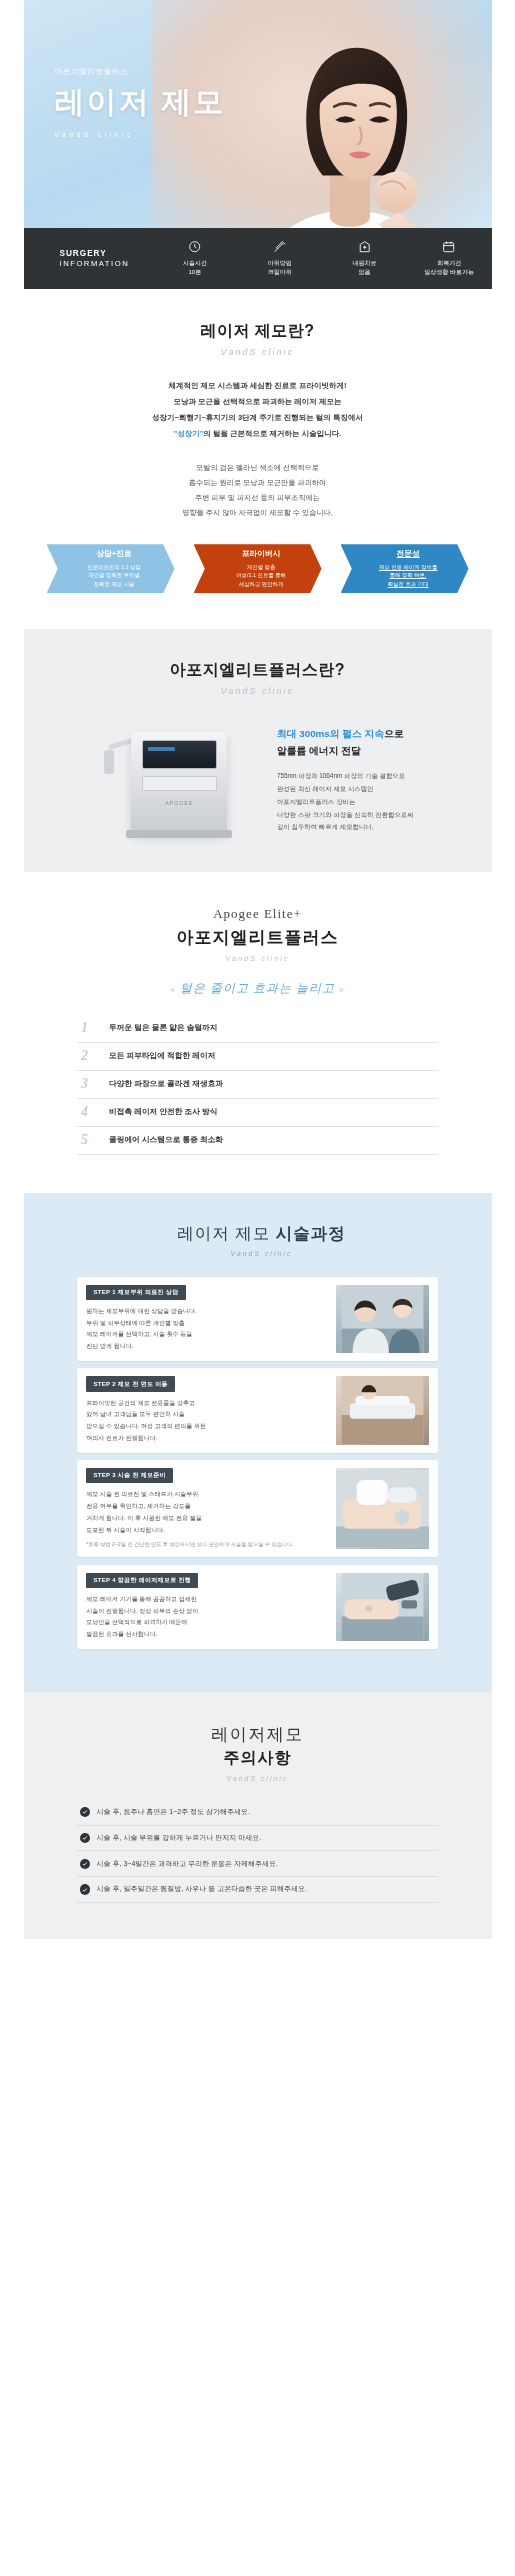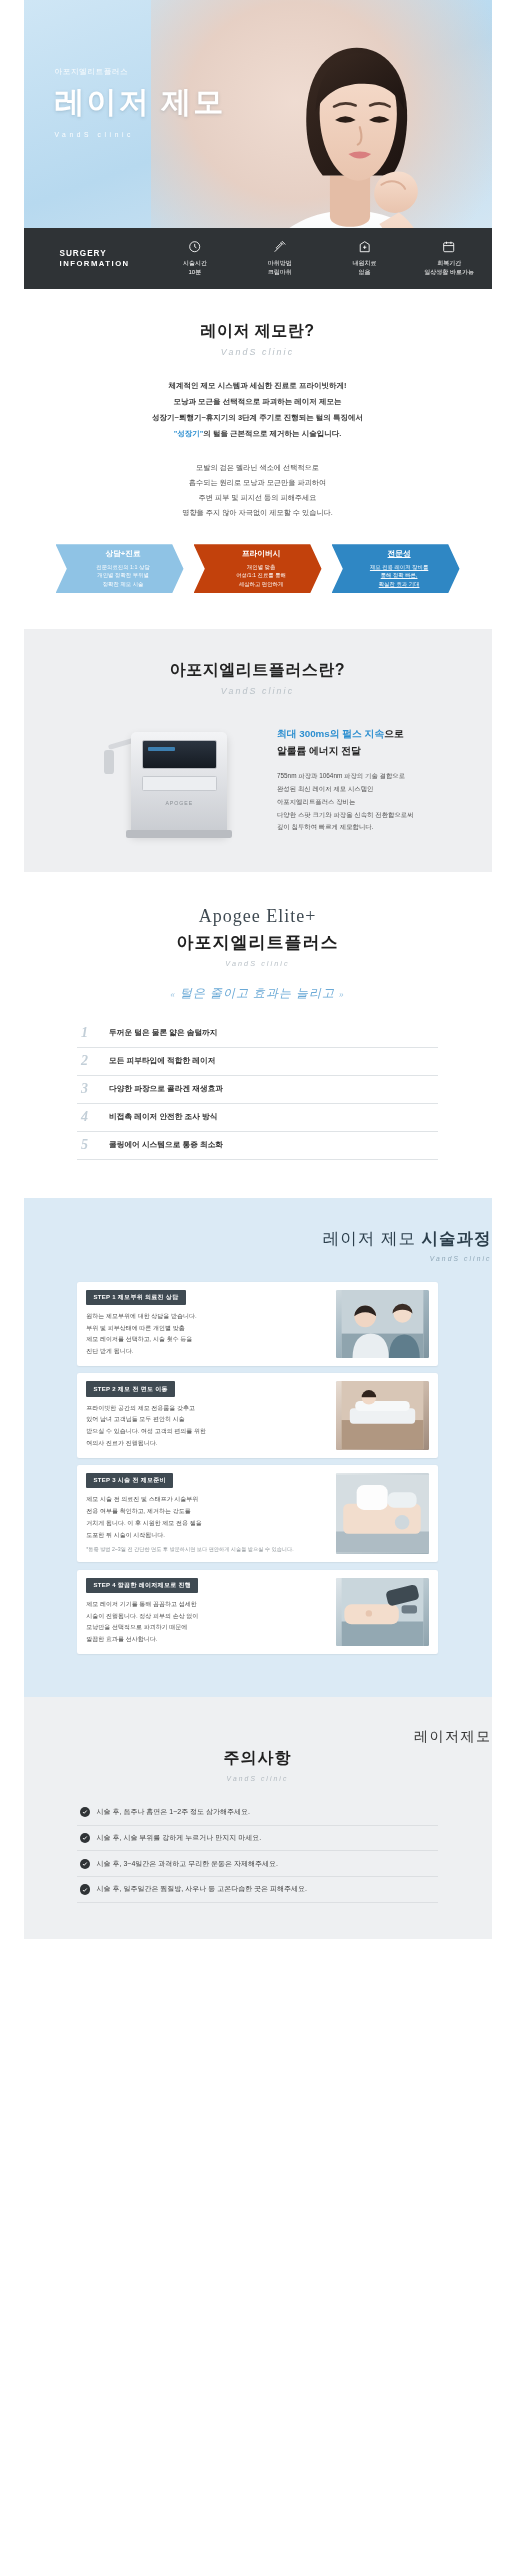--- a/index.html
+++ b/index.html
@@ -40,21 +40,21 @@
 
   
   .infobar {
     position:absolute; left:0; right:0; bottom:0; height:61px;
     background:#2f3336; display:flex; align-items:center; z-index:6;
   }
   .infobar-label {
     color:#ffffff; font-size:8.2px; font-weight:700; letter-spacing:1px;
     line-height:1.35; padding-left:36px; width:129px;
   }
-  .infobar-label small { display:block; font-weight:700; font-size:7.7px; letter-spacing:1.5px; }
+  .infobar-label small { display:block; font-weight:400; font-size:7.7px; letter-spacing:1.5px; }
   .infobar-items { display:flex; flex:1; }
   .info-item {
     flex:1; text-align:center; color:#ffffff; font-size:6px; line-height:1.55;
   }
   .info-ic {
     width:15.5px; height:15.5px; margin:0 auto 4.1px; display:flex; align-items:center; justify-content:center;
     color:#ffffff;
   }
   .info-ic svg { width:13.4px; height:13.4px; }
 
@@ -63,21 +63,21 @@
   .sec-title { font-size:16px; font-weight:700; color:#222; letter-spacing:0.5px; }
   .sec-brand {
     margin-top:5.2px; font-size:8.8px; color:#b9c1c7; letter-spacing:2.1px; font-style:italic;
   }
   .lead {
     margin-top:20.6px; font-size:7.5px; line-height:2.15; color:#3a3a3a; font-weight:600;
   }
   .lead .accent { color:#2d8fd0; }
   .lead-2 { margin-top:17.5px; font-size:7.2px; line-height:2.1; color:#4a4a4a; }
 
-  .arrow-row { display:flex; justify-content:center; gap:10px; margin-top:24px; }
+  .arrow-row { display:flex; justify-content:center; gap:19px; margin-top:24px; }
   .arrow-card {
     width:128px; height:49px; position:relative; color:#fff; text-align:center;
     display:flex; flex-direction:column; align-items:center; justify-content:center;
     padding-left:7.2px;
     clip-path: polygon(0 0, calc(100% - 11.3px) 0, 100% 50%, calc(100% - 11.3px) 100%, 0 100%, 11.3px 50%);
   }
   .arrow-card:nth-child(1){ background:#8fc3e5; }
   .arrow-card:nth-child(2){ background:#c2410c; }
   .arrow-card:nth-child(3){ background:#2f87c4;text-decoration:underline; }
   .arrow-card .ac-t { font-size:7.7px; font-weight:700; margin-bottom:3.6px; }
@@ -129,42 +129,42 @@
   }
   .device-text { max-width:222px; }
   .device-lead {
     font-size:9.8px; font-weight:700; color:#222; line-height:1.75; margin-bottom:11.3px;
   }
   .device-lead .hl { color:#2d8fd0; }
   .device-desc { font-size:6.4px; line-height:2.0; color:#4b4b4b; }
 
   
   .sec-white2 { background:#ffffff; padding:34px 0 38px; text-align:center; }
-  .ap-en { font-size:18px; color:#3f4a52; letter-spacing:1px; font-family:"Liberation Serif", serif; }
+  .ap-en { font-size:13px; color:#3f4a52; letter-spacing:1px; font-family:"Liberation Serif", serif; }
   .ap-ko { font-size:17px; font-weight:700; color:#1f1f1f; letter-spacing:1px; margin-top:3.1px; }
   .ap-brand { margin-top:5.2px; font-size:7.2px; color:#b9c1c7; letter-spacing:2.1px; font-style:italic; }
   .ap-script {
     margin-top:17.5px; font-size:12px; color:#6aa9d6; font-family:Liberation Serif, serif;
     font-style:italic; letter-spacing:1px;
   }
   .ap-script .q { color:#9dc6e3; font-size:9.3px; }
   .ap-list { width:361px; margin:17.5px auto 0; }
   .ap-row {
     display:flex; align-items:center; height:28px; border-bottom:0.5px solid #dfe3e6;
     text-align:left;
   }
   .ap-num {
     width:32px; font-size:14px; color:#c3cfd8; font-weight:700; font-style:italic;
     padding-left:4.1px; font-family:"Liberation Serif", serif;
   }
   .ap-txt { font-size:7.7px; color:#333; font-weight:600; }
 
   
   .sec-blue { background:#dbeaf5; padding:30px 0 36px; }
-  .sec-blue .head { text-align:right;padding-left:8px; }
+  .sec-blue .head { text-align:center;padding-left:8px; }
   .proc-title { font-size:16.5px; color:#2c3f4c; letter-spacing:1px; }
   .proc-title b { font-weight:700; }
   .proc-brand { margin-top:5.2px; font-size:6.7px; color:#8fa7b7; letter-spacing:2.1px; font-style:italic; }
   .steps { width:361px; margin:19.6px auto 0; }
   .step {
     background:#ffffff; border-radius:2.1px; padding:8.2px 9.3px; margin-bottom:7.2px;
     display:flex; gap:8.2px; box-shadow:0 0.5px 1.5px rgba(0,0,0,.06);
   }
   .step-l { flex:1; }
   .step-badge {
@@ -178,21 +178,21 @@
     background:#ccd7de;
   }
   .ph { position:absolute; inset:0; }
   .ph1 { background:linear-gradient(150deg,#cfd9de 0%, #a9bcc6 40%, #7e949f 100%); }
   .ph2 { background:linear-gradient(150deg,#e7dcd2 0%, #c8b5a6 50%, #9e8a7c 100%); }
   .ph3 { background:linear-gradient(150deg,#e3e8ea 0%, #c3ced4 50%, #9fb0b8 100%); }
   .ph4 { background:linear-gradient(150deg,#dfe6ea 0%, #b6c6ce 50%, #8ea3ad 100%); }
 
   
   .sec-note { background:#eef0f2; padding:31px 0 36px; text-align:center; }
-  .note-t1 { font-size:14px; color:#333; letter-spacing:1.5px;text-align:right; }
+  .note-t1 { font-size:17px; color:#333; letter-spacing:1.5px; }
   .note-t2 { font-size:16px; font-weight:700; color:#1f1f1f; letter-spacing:1px; margin-top:2.1px; }
   .note-brand { margin-top:5.2px; font-size:6.7px; color:#b0b8bf; letter-spacing:2.1px; font-style:italic; }
   .note-list { width:361px; margin:18.5px auto 0; text-align:left; }
   .note-row {
     display:flex; align-items:center; gap:6.2px; padding:7.2px 3.1px;
     border-bottom:0.5px solid #dcdfe2; font-size:7px; color:#3a3a3a;
   }
   .chk {
     width:10.3px; height:10.3px; border-radius:50%; background:#2f3336; flex:none;
     display:flex; align-items:center; justify-content:center;
@@ -321,21 +321,21 @@
       <div>모낭과 모근을 선택적으로 파괴하는 레이저 제모는</div>
       <div>성장기~퇴행기~휴지기의 3단계 주기로 진행되는 털의 특징에서</div>
       <div>
         <span class="accent">"성장기"</span><span>의 털을 근본적으로 제거하는 시술입니다.</span>
       </div>
     </div>
 
     <div class="lead-2">
       <div>모발의 검은 멜라닌 색소에 선택적으로</div>
       <div>흡수되는 원리로 모낭과 모근만을 파괴하여</div>
-      <div>주변 피부 및 피지선 등의 피해주세요</div>
+      <div>주변 피부 및 피지선 등의 피부조직에는</div>
       <div>영향을 주지 않아 자극없이 제모할 수 있습니다.</div>
     </div>
 
     <div class="arrow-row">
       <div class="arrow-card">
         <div class="ac-t">상담+진료</div>
         <div class="ac-d" style="white-space:pre-line">전문의료진의 1:1 상담
 개인별 정확한 부위별
 정확한 제모 시술</div>
       </div>

